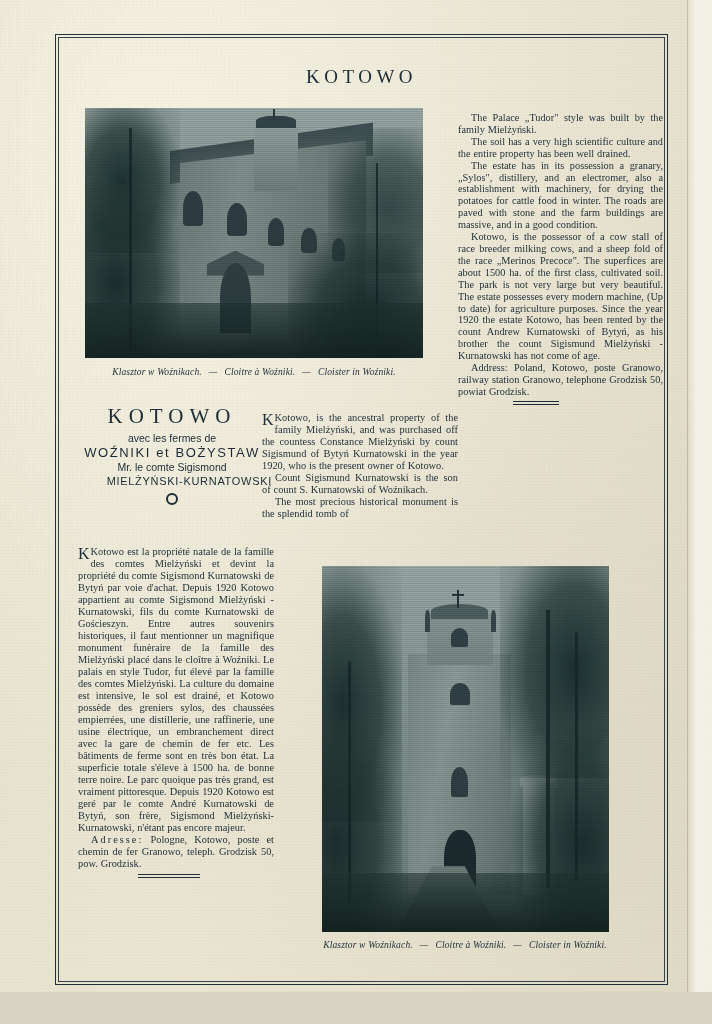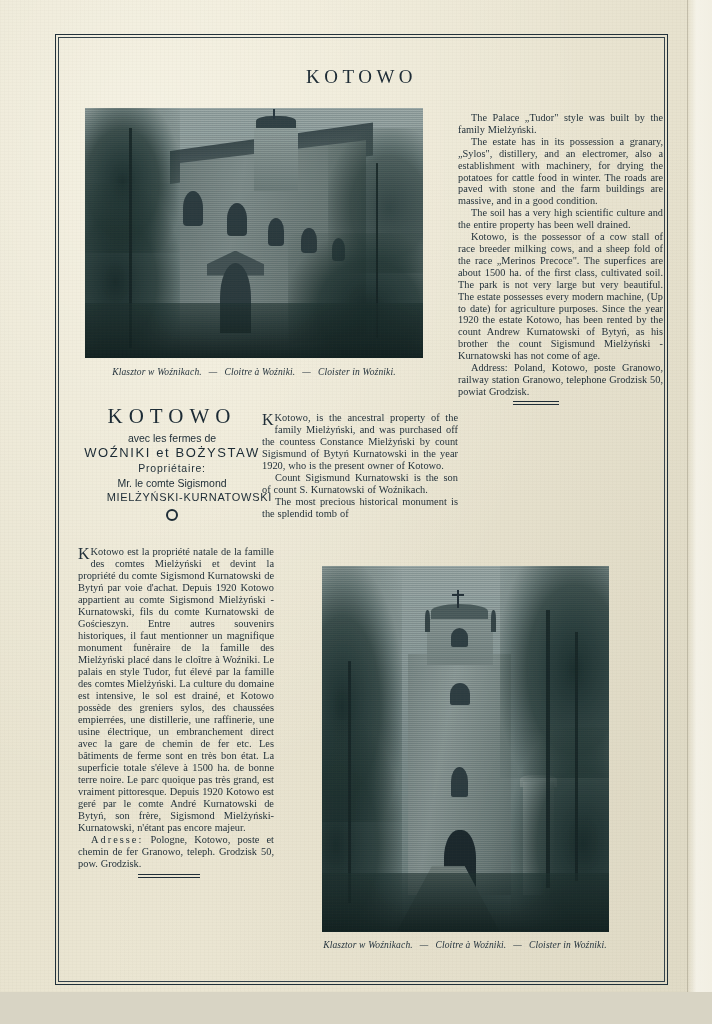--- a/index.html
+++ b/index.html
@@ -378,32 +378,31 @@
     <div class="tint"></div>
     <div class="halftone"></div>
   </div>
 
   <div class="caption" id="caption-top">
     <span>Klasztor w Woźnikach.</span><span class="cap-sep">—</span><span>Cloitre à Woźniki.</span><span class="cap-sep">—</span><span>Cloister in Woźniki.</span>
   </div>
 
   <div class="col" id="col-right">
     <p>The Palace „Tudor" style was built by the family Mielżyński.</p>
+    <p>The soil has a very high scientific culture and the entire property has been well drained.</p>
     <p>The estate has in its possession a granary, „Sylos", distillery, and an electromer, also a establishment with machinery, for drying the potatoes for cattle food in winter. The roads are paved with stone and the farm buildings are massive, and in a good condition.</p>
-    <p>The soil has a very high scientific culture and the entire property has been well drained.</p>
     <p>Kotowo, is the possessor of a cow stall of race breeder milking cows, and a sheep fold of the race „Merinos Precoce". The superfices are about 1500 ha. of the first class, cultivated soil. The park is not very large but very beautiful. The estate possesses every modern machine, (Up to date) for agriculture purposes. Since the year 1920 the estate Kotowo, has been rented by the count Andrew Kurnatowski of Bytyń, as his brother the count Sigismund Mielżyński - Kurnatowski has not come of age.</p>
     <p>Address: Poland, Kotowo, poste Granowo, railway station Granowo, telephone Grodzisk 50, powiat Grodzisk.</p>
     <div class="rule-end right"></div>
   </div>
 
   <div id="heading-block">
     <div class="h-kotowo">KOTOWO</div>
     <div class="h-sub1">avec les fermes de</div>
     <div class="h-sub2">WOŹNIKI et BOŻYSTAW</div>
-    <div class="h-prop">Propriétaire:</div>
     <div class="h-name1">Mr. le comte Sigismond</div>
     <div class="h-name2">MIELŻYŃSKI-KURNATOWSKI</div>
     <div class="ornament"></div>
   </div>
 
   <div class="col" id="col-middle">
     <p class="noindent"><span class="dropcap">K</span><span>Kotowo, is the ancestral property of the family Mielżyński, and was purchased off the countess Constance Mielżyński by count Sigismund of Bytyń Kurnatowski in the year 1920, who is the present owner of Kotowo.</span></p>
     <p>Count Sigismund Kurnatowski is the son of count S. Kurnatowski of Woźnikach.</p>
     <p>The most precious historical monument is the splendid tomb of</p>
   </div>

